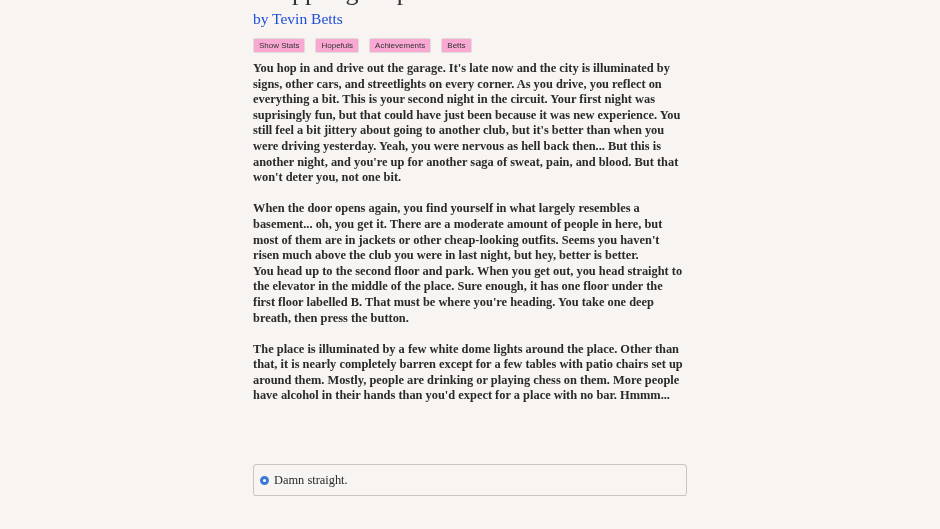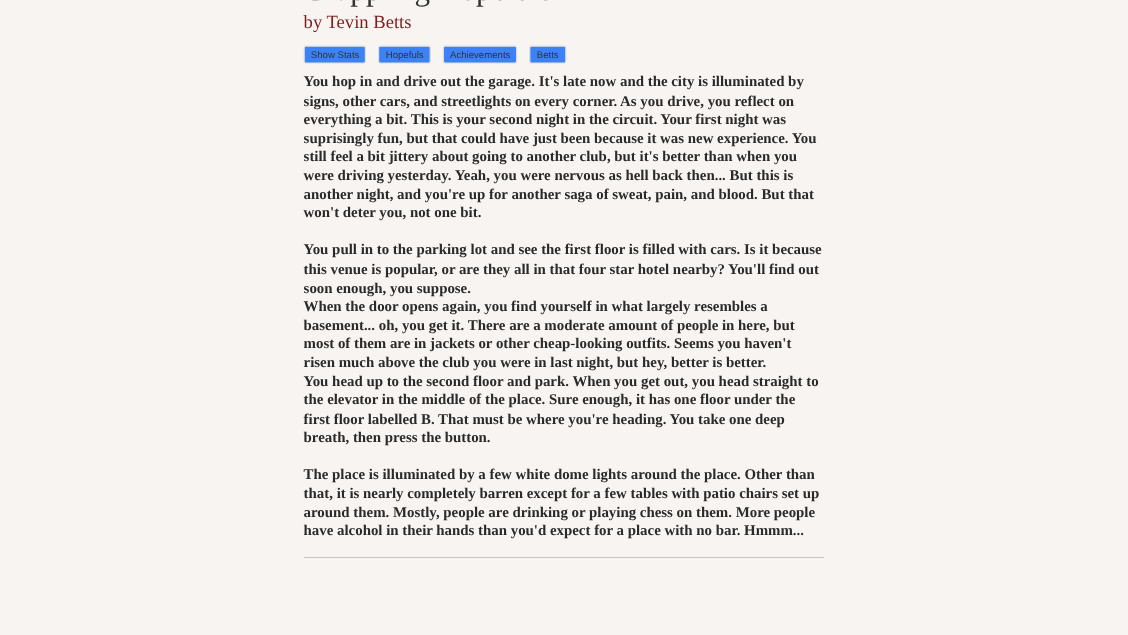--- a/index.html
+++ b/index.html
@@ -8,25 +8,25 @@
       background: #f7f4f1;
       font-family: "Liberation Serif", "DejaVu Serif", serif;
       color: #2a2a2a;
       position: relative;
     }
     .container { position: absolute; left: 253px; top: 0; width: 434px; }
     .title-clip {
       position: absolute; left: 0; top: -22px; font-size: 26px; line-height: 28px;
       color: #333; white-space: nowrap;
     }
-    .author { position: absolute; left: 0; top: 10px; font-size: 15.5px; color: #7f1d1d; }
+    .author { position: absolute; left: 0; top: 10px; font-size: 15.5px; color: #1d4ed8; }
     .buttons { position: absolute; left: 0; top: 38px; display: flex; gap: 10px; }
     .btn {
       font-family: "Liberation Sans", "DejaVu Sans", sans-serif;
-      font-size: 8px; color: #333; background: #3b82f6;
+      font-size: 8px; color: #333; background: #f9a8d4;
       border: 1px solid #e0ddd9; border-radius: 2px;
       padding: 2px 5px; height: 9px; line-height: 9px; cursor: pointer;
     }
     .story { position: absolute; left: 0; top: 61px; width: 434px; font-size: 12.4px; line-height: 15.6px; font-weight: bold; }
     .story p { margin: 0 0 15.6px 0; }
     .choices {
       position: absolute; left: 0; top: 464px; width: 432px;
       border: 1px solid #c9c6c2; border-radius: 4px; border-bottom: none;
     }
     .choice {
@@ -48,21 +48,24 @@
 
   <div class="buttons">
     <div class="btn">Show Stats</div>
     <div class="btn">Hopefuls</div>
     <div class="btn">Achievements</div>
     <div class="btn">Betts</div>
   </div>
 
   <div class="story">
     <p>You hop in and drive out the garage. It's late now and the city is illuminated by signs, other cars, and streetlights on every corner. As you drive, you reflect on everything a bit. This is your second night in the circuit. Your first night was suprisingly fun, but that could have just been because it was new experience. You still feel a bit jittery about going to another club, but it's better than when you were driving yesterday. Yeah, you were nervous as hell back then... But this is another night, and you're up for another saga of sweat, pain, and blood. But that won't deter you, not one bit.</p>
-    <p style="margin-bottom:0">You pull in to the parking lot and see the first floor is filled with cars. Is it because this venue is popular, or are they all in that four star hotel nearby? You'll find out soon enough, you suppose.</p>
     <p style="margin-bottom:0">When the door opens again, you find yourself in what largely resembles a basement... oh, you get it. There are a moderate amount of people in here, but most of them are in jackets or other cheap-looking outfits. Seems you haven't risen much above the club you were in last night, but hey, better is better.</p>
     <p>You head up to the second floor and park. When you get out, you head straight to the elevator in the middle of the place. Sure enough, it has one floor under the first floor labelled B. That must be where you're heading. You take one deep breath, then press the button.</p>
     <p style="margin-bottom:0">The place is illuminated by a few white dome lights around the place. Other than that, it is nearly completely barren except for a few tables with patio chairs set up around them. Mostly, people are drinking or playing chess on them. More people have alcohol in their hands than you'd expect for a place with no bar. Hmmm...</p>
   </div>
 
   <div class="choices">
+    <label class="choice">
+      <span class="radio checked"></span>
+      <span>Damn straight.</span>
+    </label>
   </div>
 </div>
 
 </body></html>

